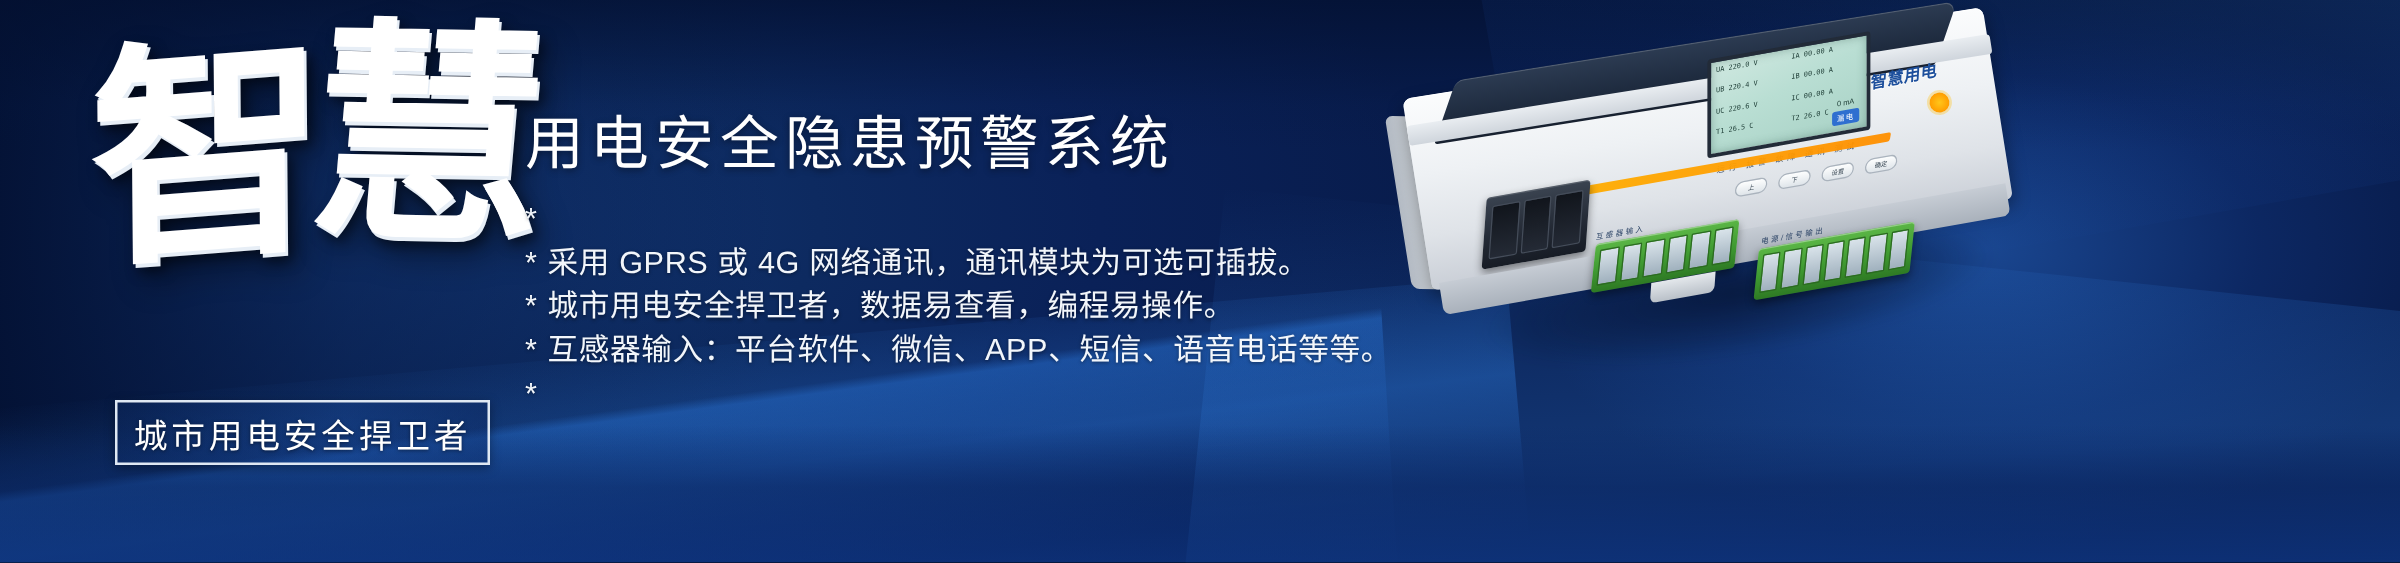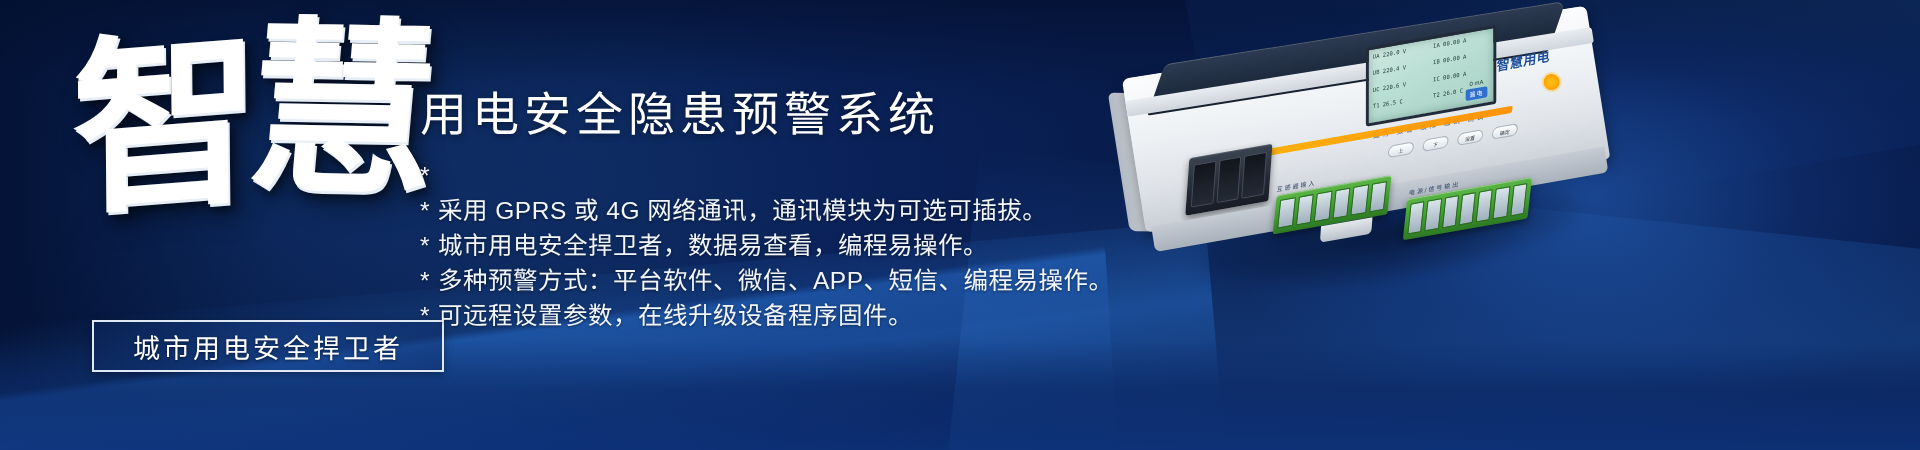--- a/index.html
+++ b/index.html
@@ -69,21 +69,21 @@
        5px 7px 10px rgba(0,0,0,.55),
       10px 14px 26px rgba(0,0,0,.45);
     transform:skewX(-4deg) rotate(-1.5deg);
   }
   .calli span{display:inline-block;}
   .calli .c1{transform:rotate(-3deg) translateY(6px);}
   .calli .c2{transform:rotate(2.5deg) translateY(-4px) translateX(-6px);}
 
   
   .slogan-box{
-    position:absolute;left:92px;top:320px;width:352px;height:52px;
+    position:absolute;left:92px;top:320px;width:300px;height:52px;
     border:2px solid #dfe8f3;
     display:flex;align-items:center;justify-content:center;
     box-shadow:0 2px 8px rgba(0,0,0,.35);
     background:linear-gradient(100deg, rgba(13,44,104,.35) 0%, rgba(26,74,156,.35) 60%, rgba(12,40,100,.35) 100%);
   }
   .slogan-text{
     color:#ffffff;font-size:27px;letter-spacing:3px;font-weight:400;
     white-space:nowrap;text-shadow:0 1px 3px rgba(0,0,0,.5);
   }
 
@@ -280,25 +280,24 @@
       <div class="bullet">
         <span class="star">*</span>
         <span class="btext">采用 GPRS 或 4G 网络通讯，通讯模块为可选可插拔。</span>
       </div>
       <div class="bullet">
         <span class="star">*</span>
         <span class="btext">城市用电安全捍卫者，数据易查看，编程易操作。</span>
       </div>
       <div class="bullet">
         <span class="star">*</span>
-        <span class="btext">多种预警方式：平台软件、微信、APP、短信、编程易操作。</span>
-      </div>
-      <div class="bullet">
-        <span class="star">*</span>
-        <span class="btext">可远程设置参数，在线升级设备程序固件。</span>
+        <span class="btext">互感器输入：平台软件、微信、APP、短信、语音电话等等。</span>
+      </div>
+      <div class="bullet">
+        <span class="star">*</span>
       </div>
     </div>
   </div>
 
   <div class="device-wrap">
     <div class="dev-shadow"></div>
     <div class="dev-side"></div>
     <div class="dev-body"></div>
     <div class="dev-topface"></div>
     <div class="dev-topface2"></div>

